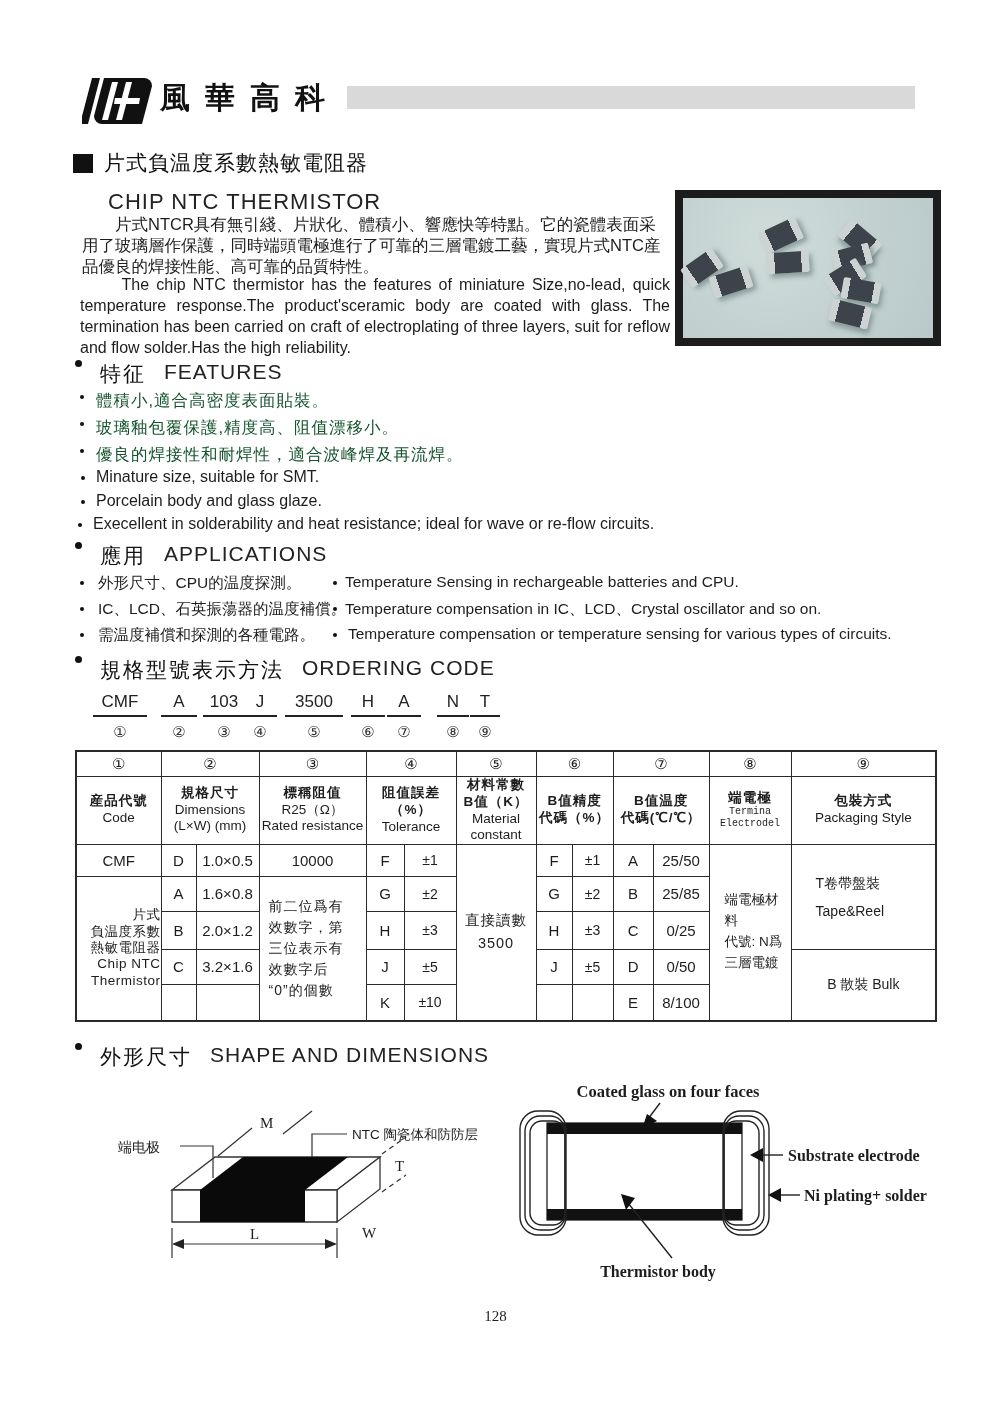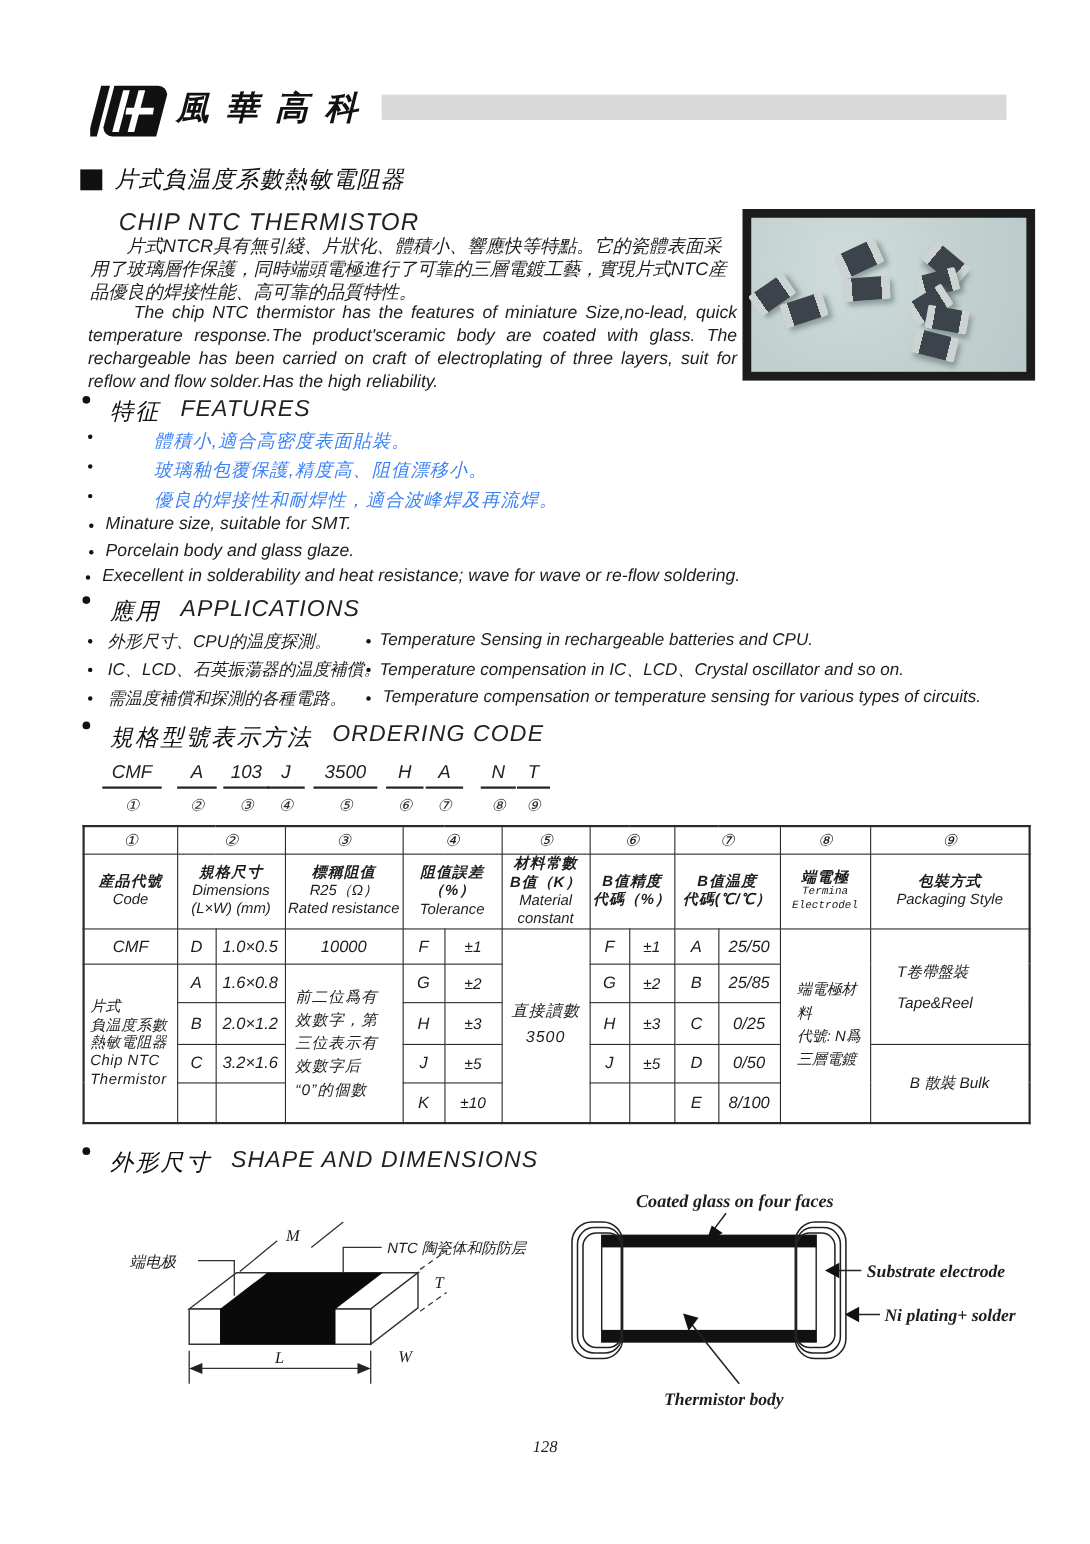--- a/index.html
+++ b/index.html
@@ -1,17 +1,17 @@
 <!DOCTYPE html>
 <html><head>
 <meta charset="utf-8">
 <style>
   html,body{margin:0;padding:0;background:#fff;}
   #page{position:relative;width:991px;height:1404px;background:#ffffff;
-        font-family:"Liberation Sans",sans-serif;color:#222;overflow:hidden;font-style:italic;}
+        font-family:"Liberation Sans",sans-serif;color:#222;overflow:hidden;}
   .abs{position:absolute;}
 
   
   #brand{left:160px;top:78px;font-size:30px;font-weight:bold;letter-spacing:15px;color:#111;}
   #graybar{left:347px;top:86px;width:568px;height:23px;background:#d9d9d9;}
 
   
   #blacksq{left:73px;top:154px;width:20px;height:19px;background:#111;}
   #zh-title{left:104px;top:149px;font-size:21px;color:#111;letter-spacing:1px;}
   #en-title{left:108px;top:189px;font-size:22px;letter-spacing:1px;color:#222;}
@@ -25,21 +25,21 @@
         background:linear-gradient(90deg,#ccd3d2 0 18%,#3d434a 18% 82%,#ccd3d2 82% 100%);
         box-shadow:3px 4px 5px rgba(90,110,110,.55);}
 
   
   .sechead{display:flex;align-items:flex-start;gap:18px;}
   .dot{width:7px;height:7px;border-radius:50%;background:#111;flex:0 0 auto;}
   .sdot{position:absolute;width:4px;height:4px;border-radius:50%;background:#111;}
   .tdot{position:absolute;width:4px;height:4px;border-radius:50%;background:#111;}
   .hz{font-size:21px;color:#111;letter-spacing:2px;}
   .he{font-size:21px;color:#222;letter-spacing:1px;}
-  .zh-item{font-size:16.5px;color:#3b82f6;letter-spacing:1px;margin-left:44px;}
+  .zh-item{font-size:16.5px;color:#14532d;letter-spacing:1px;}
   .en-item{font-size:16px;color:#1d1d1d;}
 
   
   .app-zh{font-size:15.5px;color:#1d1d1d;}
   .app-en{font-size:15.5px;color:#1d1d1d;}
 
   
   .seg{position:absolute;text-align:center;}
   .seg-code{font-size:17px;color:#222;border-bottom:2px solid #222;padding-bottom:3px;}
   .seg-num{font-size:15px;color:#333;margin-top:6px;}
@@ -49,21 +49,21 @@
   table{border-collapse:collapse;table-layout:fixed;width:860px;}
   td{border:1px solid #2a2a2a;text-align:center;vertical-align:middle;padding:0;
      font-size:15px;color:#1d1d1d;overflow:hidden;}
   table{border:2px solid #2a2a2a;}
   .ml{white-space:pre-line;}
   .circ{font-size:15px;}
   .hcell .zh{display:block;font-size:13.5px;font-weight:bold;white-space:pre-line;line-height:1.25;letter-spacing:1px;}
   .hcell .en{display:block;font-size:13.5px;white-space:pre-line;line-height:1.2;}
   .hcell .mono{font-family:"Liberation Mono",monospace;font-size:10px;font-weight:normal;letter-spacing:0;}
   .cell-left{text-align:left;}
-  #cell-code-merged{font-size:13.5px;line-height:1.22;padding-left:5px;letter-spacing:0.5px;}
+  #cell-code-merged{font-size:13.5px;line-height:1.22;padding-left:5px;letter-spacing:0.5px;text-align:right;}
   #cell-res-merged{font-size:14px;line-height:1.5;padding-left:9px;letter-spacing:1px;}
   #cell-bconst{font-size:14.5px;line-height:1.6;letter-spacing:1px;}
   #cell-electrode{font-size:13.5px;line-height:1.55;padding-left:15px;}
   #cell-tape{font-size:14px;line-height:2.0;padding-left:24px;}
   #cell-bulk{font-size:14px;}
   .pm{font-size:14px;}
 
   
   .serif{font-family:"Liberation Serif",serif;}
   #pagenum{left:0;top:1308px;width:991px;text-align:center;font-size:15px;font-family:"Liberation Serif",serif;color:#222;}
@@ -82,21 +82,21 @@
     <polygon points="44,6 50,6 40,44 34,44" fill="#fff"></polygon>
     <polygon points="33,22 58,22 57,28 32,28" fill="#fff"></polygon>
   </svg>
   <div class="abs" id="brand">風華高科</div>
   <div class="abs" id="graybar"></div>
 
   <div class="abs" id="blacksq"></div>
   <div class="abs" id="zh-title">片式負温度系數熱敏電阻器</div>
   <div class="abs" id="zh-para">片式NTCR具有無引綫、片狀化、體積小、響應快等特點。它的瓷體表面采用了玻璃層作保護，同時端頭電極進行了可靠的三層電鍍工藝，實現片式NTC産品優良的焊接性能、高可靠的品質特性。</div>
   <div class="abs" id="en-title">CHIP NTC THERMISTOR</div>
-  <div class="abs" id="en-para">The chip NTC thermistor has the features of miniature Size,no-lead, quick temperature response.The product'sceramic body are coated with glass. The rechargeable has been carried on craft of electroplating of three layers, suit for reflow and flow solder.Has the high reliability.</div>
+  <div class="abs" id="en-para">The chip NTC thermistor has the features of miniature Size,no-lead, quick temperature response.The product'sceramic body are coated with glass. The termination has been carried on craft of electroplating of three layers, suit for reflow and flow solder.Has the high reliability.</div>
 
   <div class="abs" id="photo">
     <div class="chip" style="left:78px;top:26px;width:40px;height:23px;transform:rotate(-25deg)"></div>
     <div class="chip" style="left:84px;top:54px;width:42px;height:21px;transform:rotate(-4deg)"></div>
     <div class="chip" style="left:0px;top:59px;width:38px;height:22px;transform:rotate(-35deg)"></div>
     <div class="chip" style="left:28px;top:73px;width:40px;height:22px;transform:rotate(-18deg)"></div>
     <div class="chip" style="left:157px;top:31px;width:40px;height:22px;transform:rotate(40deg)"></div>
     <div class="chip" style="left:150px;top:49px;width:38px;height:21px;transform:rotate(-15deg)"></div>
     <div class="chip" style="left:143px;top:68px;width:38px;height:22px;transform:rotate(-32deg)"></div>
     <div class="chip" style="left:159px;top:82px;width:38px;height:21px;transform:rotate(10deg)"></div>
@@ -112,21 +112,21 @@
   <div class="abs zh-item" style="left:96px;top:390px">體積小,適合高密度表面貼裝。</div>
   <span class="tdot abs" style="left:80px;top:422px"></span>
   <div class="abs zh-item" style="left:96px;top:417px">玻璃釉包覆保護,精度高、阻值漂移小。</div>
   <span class="tdot abs" style="left:80px;top:449px"></span>
   <div class="abs zh-item" style="left:96px;top:444px">優良的焊接性和耐焊性，適合波峰焊及再流焊。</div>
   <span class="sdot abs" style="left:81px;top:476px"></span>
   <div class="abs en-item" style="left:96px;top:468px">Minature size, suitable for SMT.</div>
   <span class="sdot abs" style="left:81px;top:500px"></span>
   <div class="abs en-item" style="left:96px;top:492px">Porcelain body and glass glaze.</div>
   <span class="sdot abs" style="left:78px;top:523px"></span>
-  <div class="abs en-item" style="left:93px;top:515px">Execellent in solderability and heat resistance; wave for wave or re-flow soldering.</div>
+  <div class="abs en-item" style="left:93px;top:515px">Execellent in solderability and heat resistance; ideal for wave or re-flow circuits.</div>
 
   <div class="abs sechead" style="left:75px;top:542px">
     <span class="dot"></span>
     <span class="hz">應用</span>
     <span class="he">APPLICATIONS</span>
   </div>
 
   <span class="sdot abs" style="left:80px;top:581px"></span>
   <div class="abs app-zh" style="left:98px;top:573px">外形尺寸、CPU的温度探測。</div>
   <span class="sdot abs" style="left:333px;top:581px"></span>

